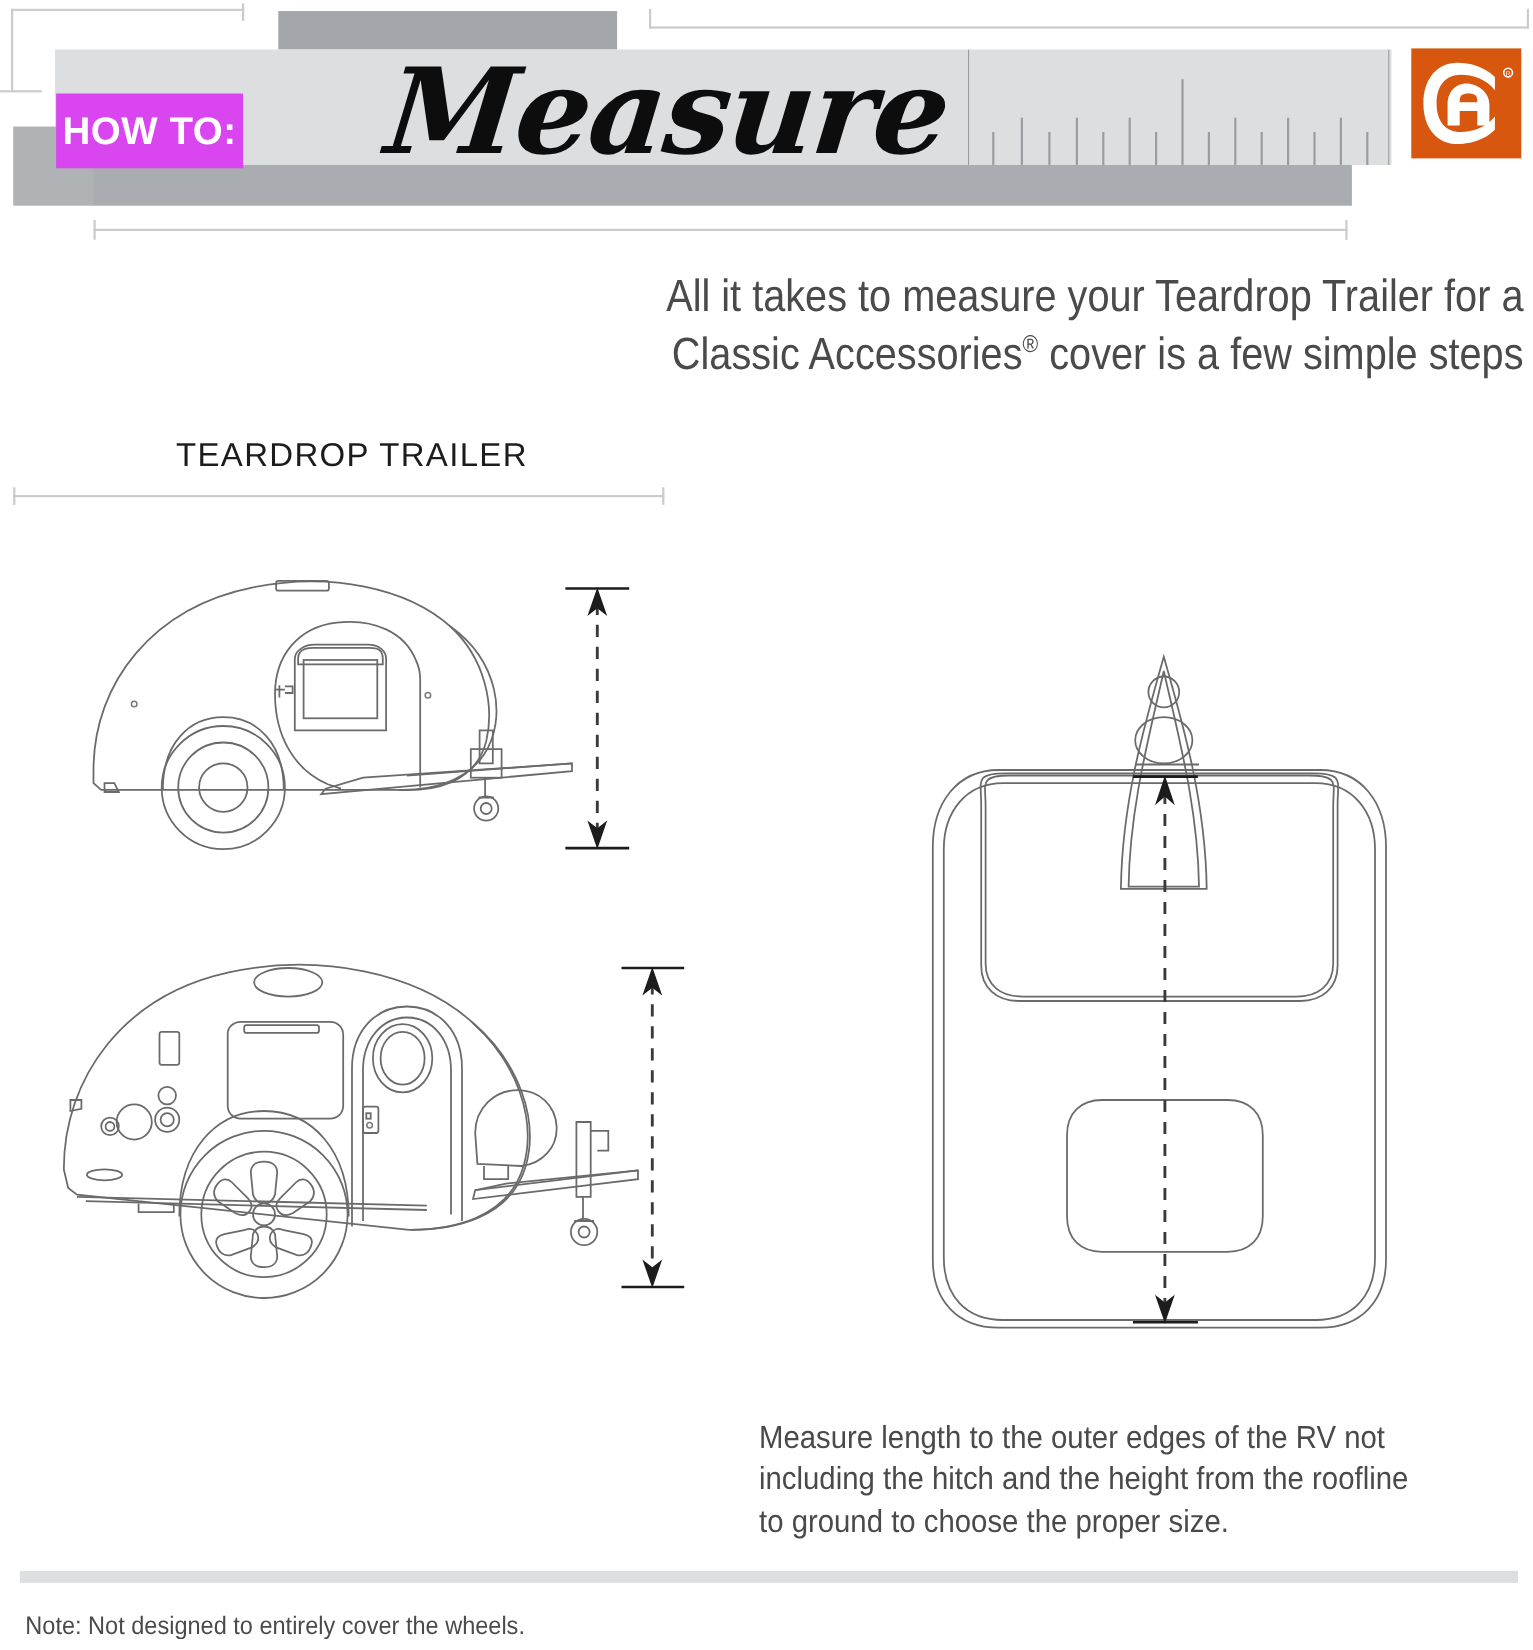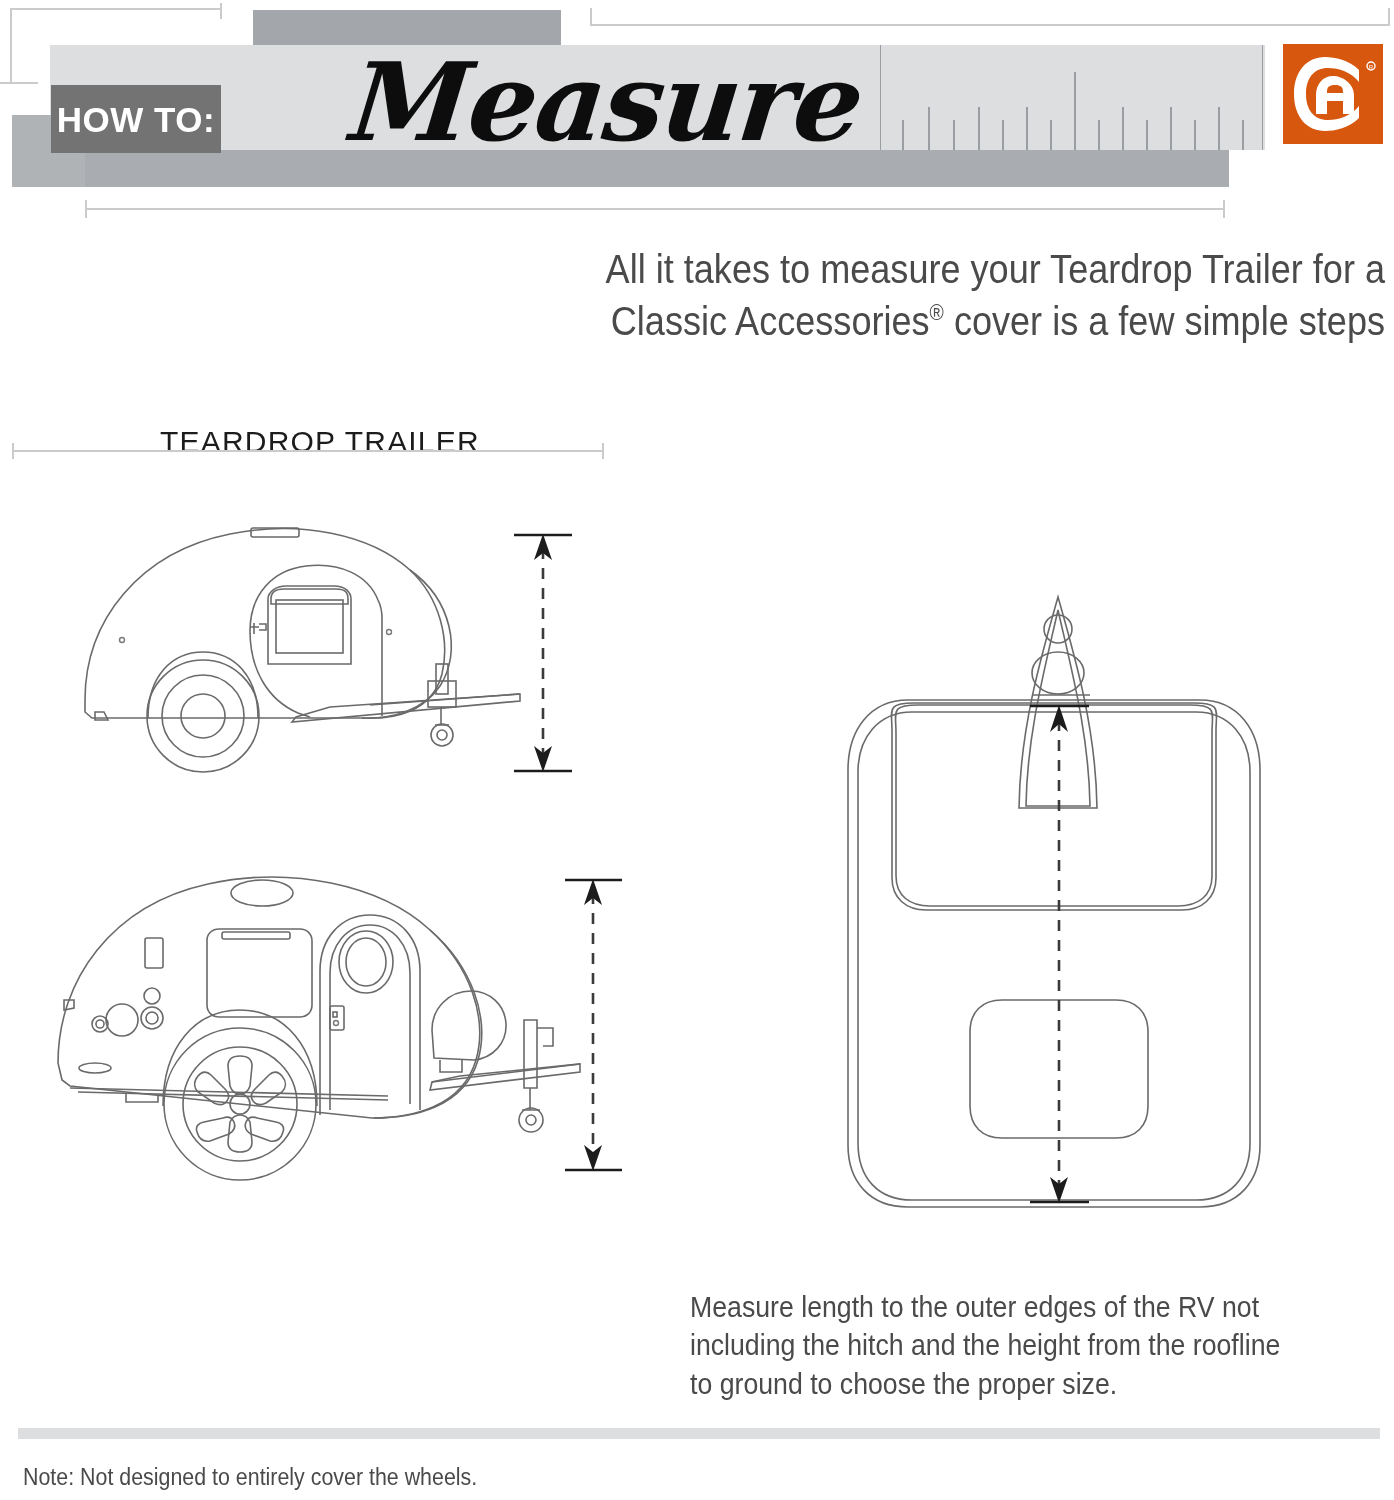--- a/index.html
+++ b/index.html
@@ -49,21 +49,21 @@
     position: absolute;
     left: 12px; top: 115px;
     width: 73px; height: 72px;
     background: #b0b3b6;
   }
   
   .howto-box {
     position: absolute;
     left: 51px; top: 85px;
     width: 170px; height: 68px;
-    background: #737373;
+    background: #d946ef;
     display: flex;
     align-items: center;
     justify-content: center;
   }
   .howto-label {
     color: #ffffff;
     font-family: "Liberation Sans", sans-serif;
     font-weight: bold;
     font-size: 35px;
     letter-spacing: 0.5px;
@@ -144,21 +144,20 @@
 
   
   .section-label {
     position: absolute;
     left: 160px; top: 398px;
     font-family: "Liberation Sans", sans-serif;
     font-size: 30px;
     letter-spacing: 1.2px;
     color: #1c1c1c;
     font-weight: 400;
-    margin-top: 27px;
   }
   .section-rule {
     position: absolute;
     left: 12px; top: 450px;
     width: 592px; height: 2px;
     background: #c9cbcd;
   }
   .section-rule-cap {
     position: absolute;
     width: 2px; height: 16px;

